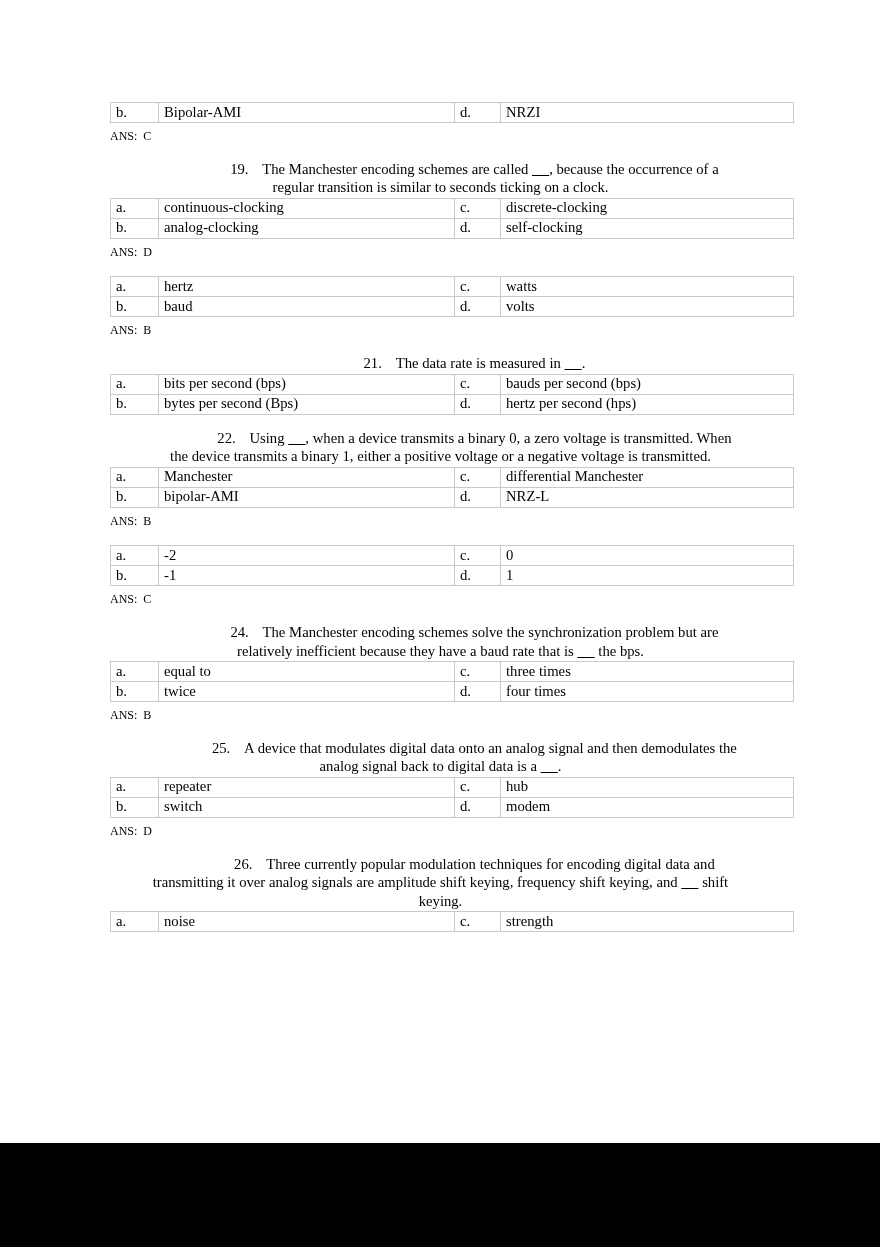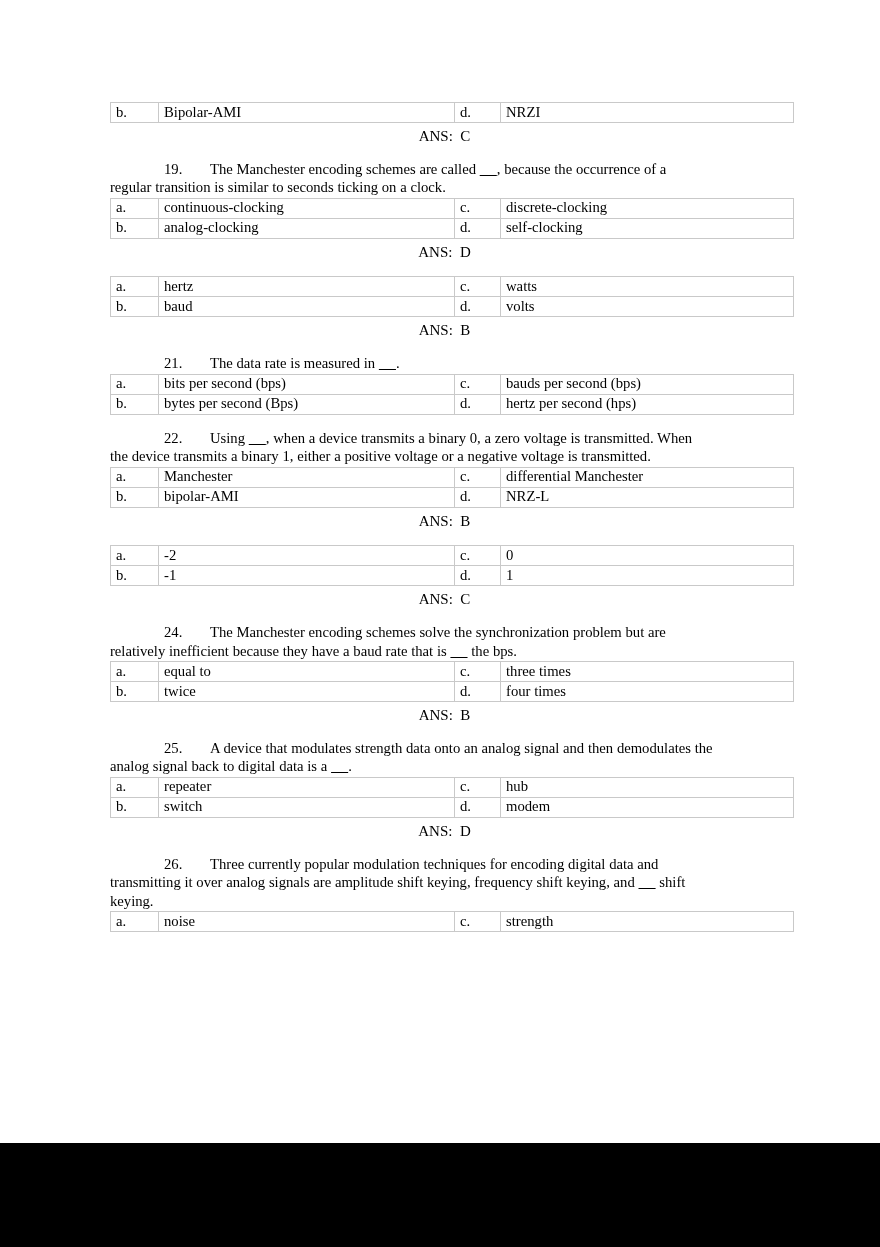--- a/index.html
+++ b/index.html
@@ -43,21 +43,21 @@
 
   
   .qblock {
     margin: 0;
     padding: 0;
   }
 
   .qtext {
     font-size: 14.7px;
     line-height: 18.6px;
-    text-align: left;
+    text-align: center;
     margin: 0;
     padding: 0;
     letter-spacing: -0.02px;
     word-spacing: 0.1px;
   }
   .qnum-indent {
     display: inline-block;
     width: 54px;
   }
   .qnum {
@@ -86,26 +86,25 @@
     overflow: hidden;
     white-space: nowrap;
   }
   td.lbl { width: 42px; }
   td.opt-left { width: 290px; }
   td.lbl2 { width: 40px; }
   td.opt-right { width: 287px; }
 
   
   .ans {
-    font-size: 15px;
+    font-size: 12px;
     line-height: 18.6px;
-    margin: 4px 0 0 8px;
+    margin: 4px 0 0 0;
     padding: 0;
     white-space: pre;
-    text-align: center;
   }
 
   .gap { height: 14px; }
 </style>
 </head>
 <body>
 
 <div id="page" style="background: rgb(255, 255, 255);">
   <div id="content">
 
@@ -254,21 +253,21 @@
           <td class="opt-right">four times</td>
         </tr>
       </tbody>
         </table>
       <div class="ans">ANS:  B</div>
     </div>
 
     <div class="gap"></div>
 
     <div class="qblock">
-      <p class="qtext"><span class="qnum-indent"></span><span class="qnum">25.</span><span>A device that modulates strength data onto an analog signal and then demodulates the</span><br><span>analog signal back to digital data is a <span class="blank">&nbsp;&nbsp;&nbsp;&nbsp;</span>.</span></p>
+      <p class="qtext"><span class="qnum-indent"></span><span class="qnum">25.</span><span>A device that modulates digital data onto an analog signal and then demodulates the</span><br><span>analog signal back to digital data is a <span class="blank">&nbsp;&nbsp;&nbsp;&nbsp;</span>.</span></p>
       <table class="choices">
         <tbody>
             <tr>
           <td class="lbl">a.</td>
           <td class="opt-left">repeater</td>
           <td class="lbl2">c.</td>
           <td class="opt-right">hub</td>
         </tr>
         <tr>
           <td class="lbl">b.</td>

